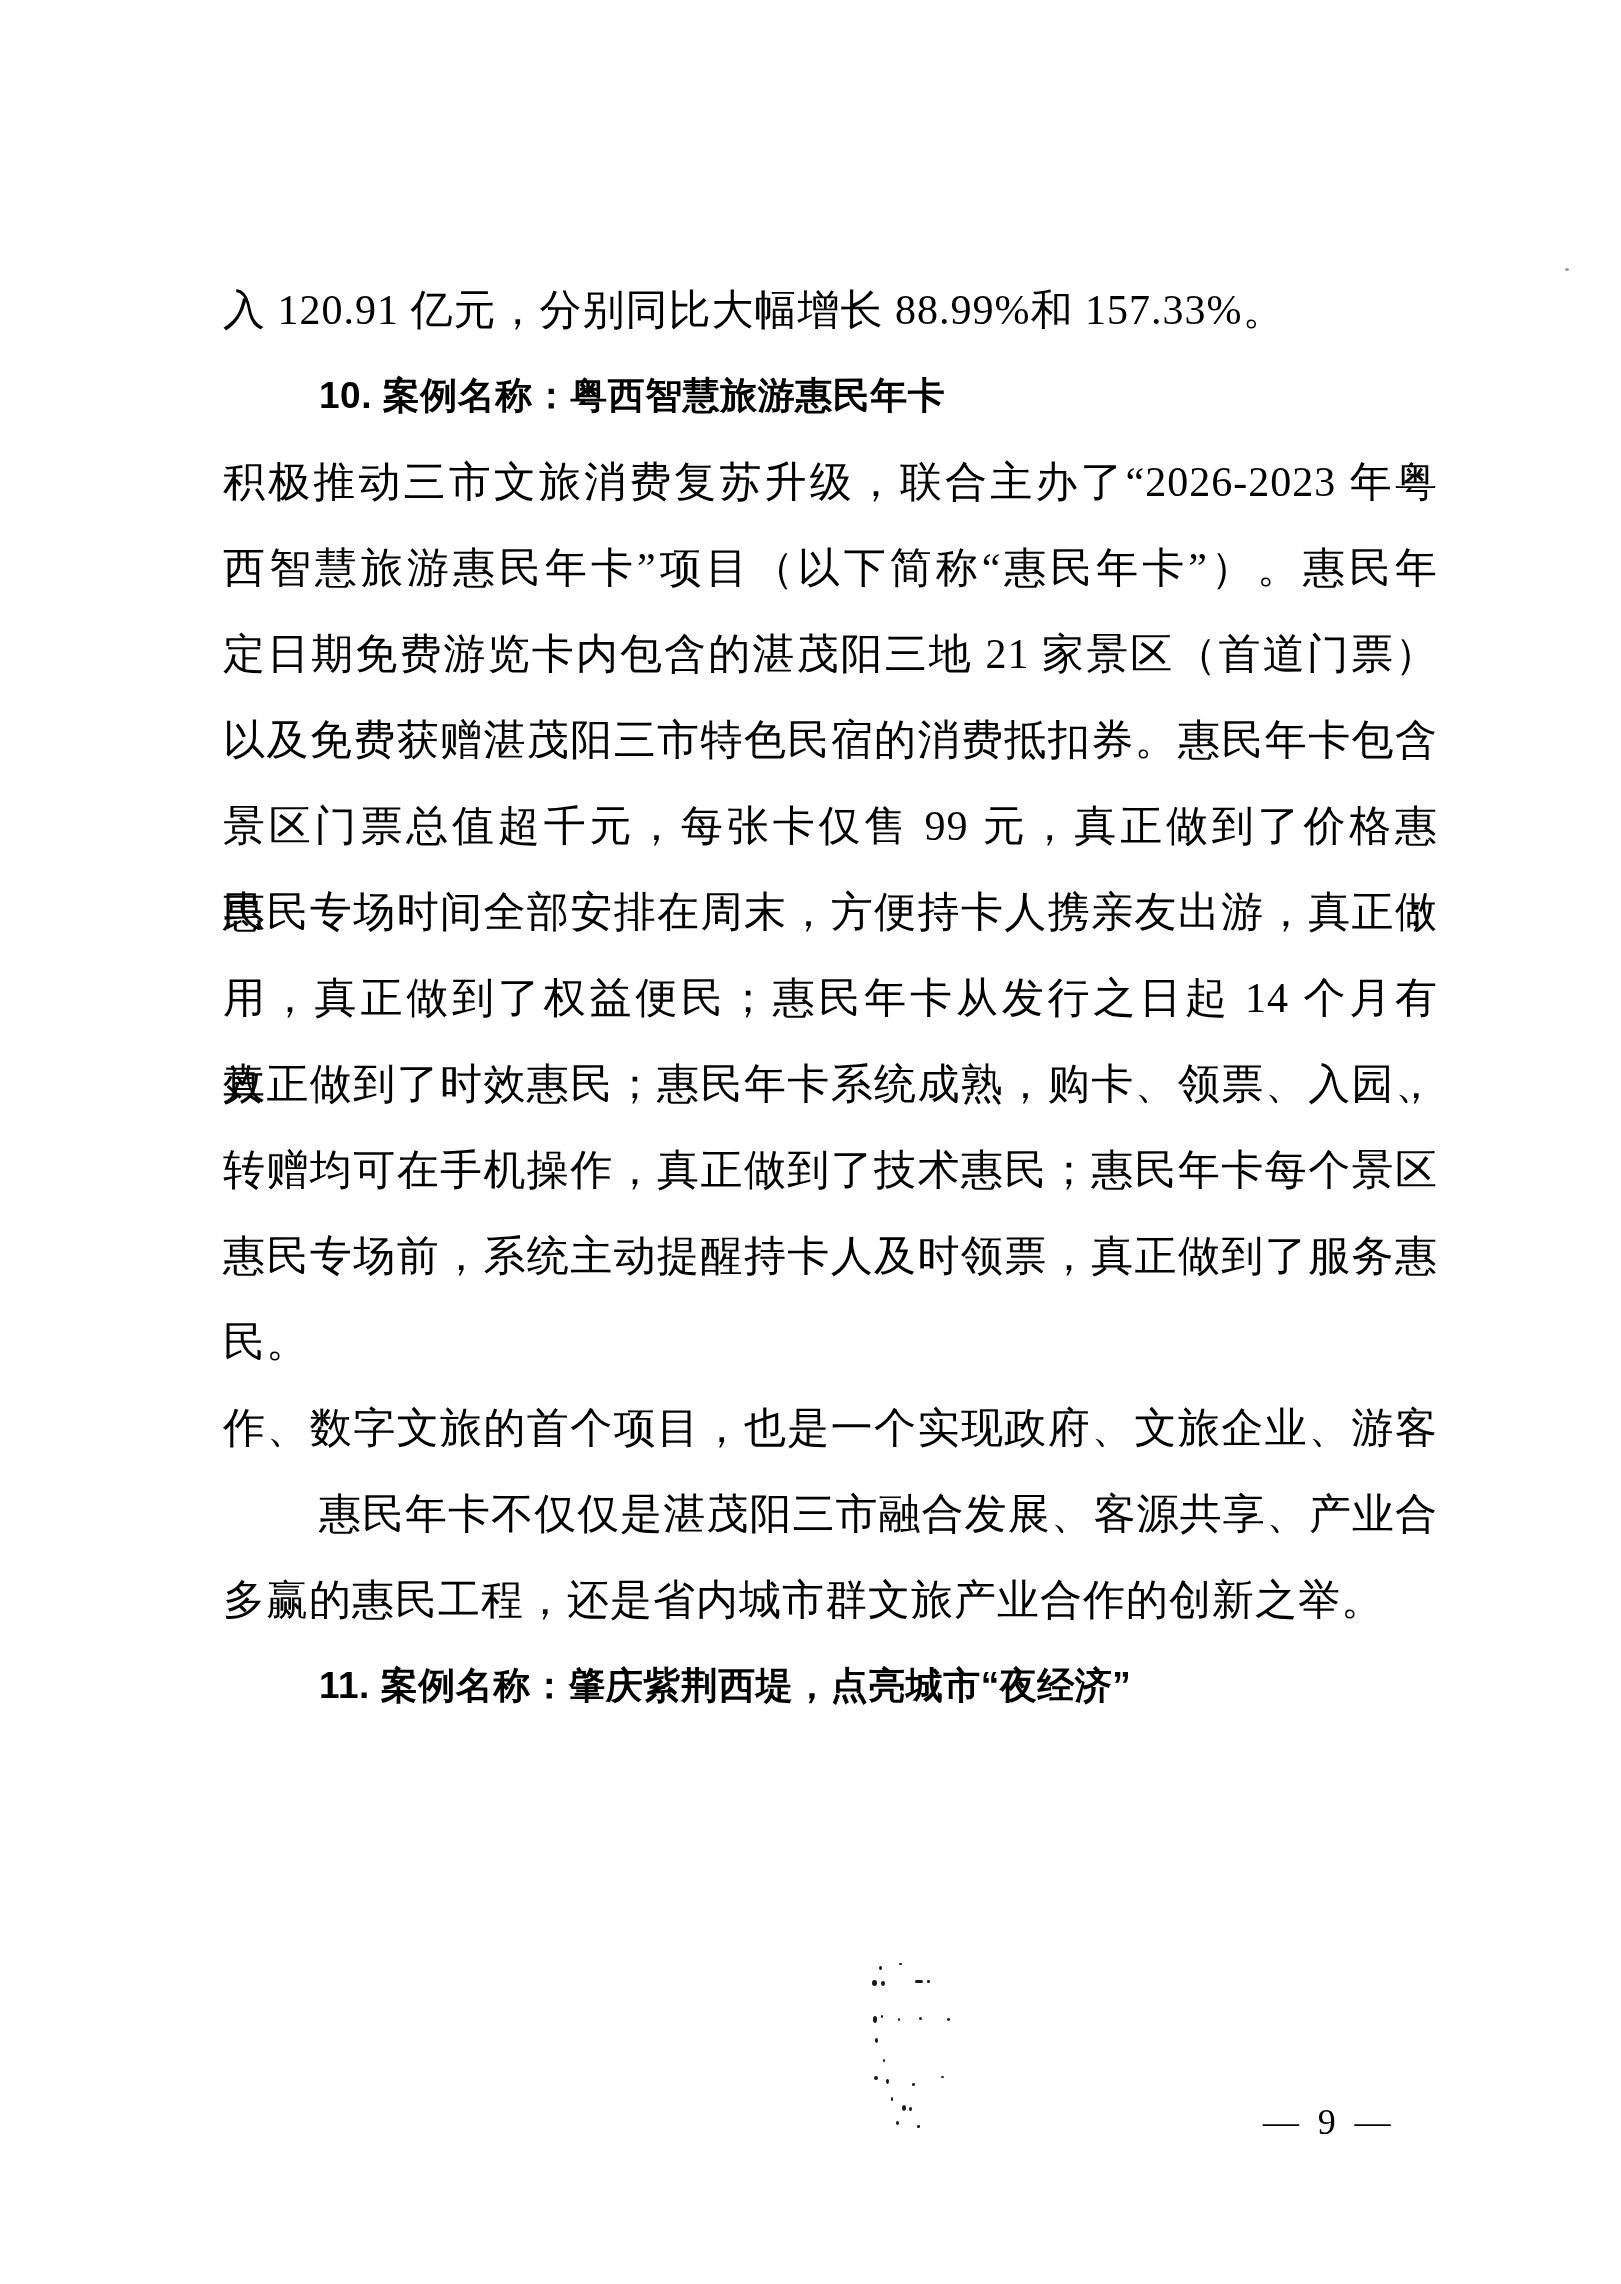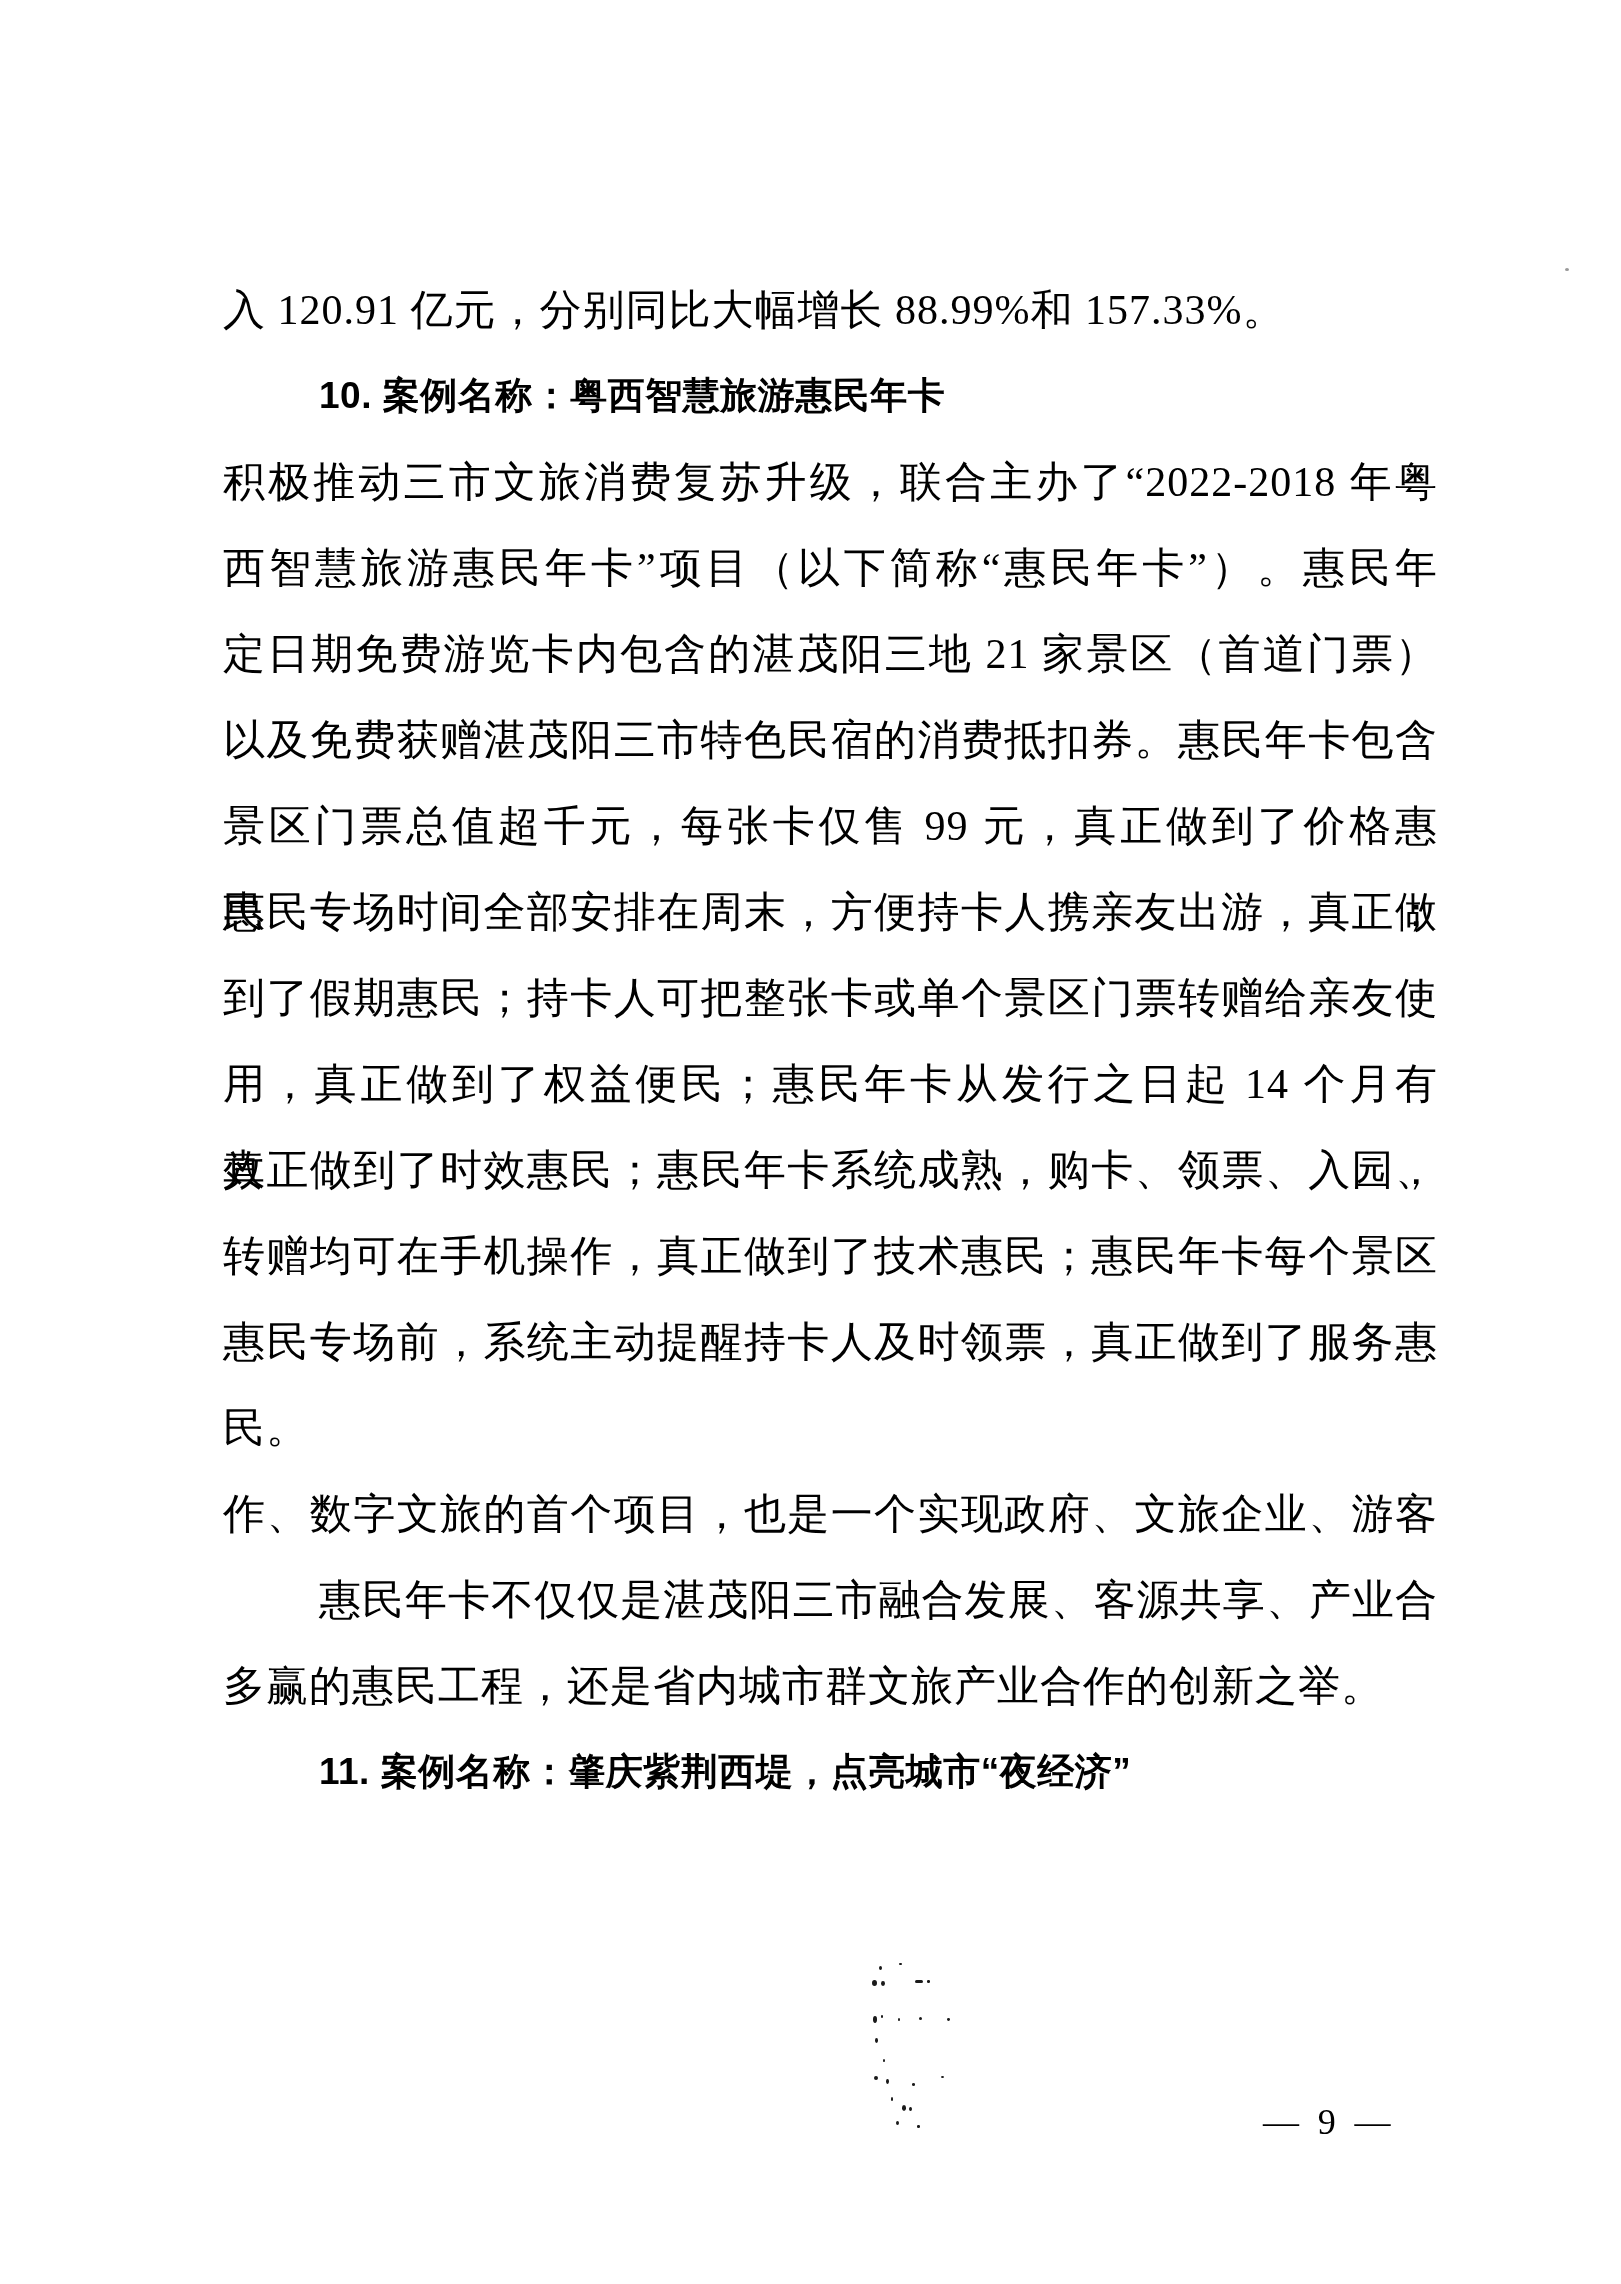--- a/index.html
+++ b/index.html
@@ -72,27 +72,26 @@
     border-radius: 50%;
     opacity: 0.6;
   }
 </style>
 </head>
 <body>
 
 <div class="textblock">
   <div class="line">入 120.91 亿元，分别同比大幅增长 88.99%和 157.33%。</div>
   <div class="line heading indent">10. 案例名称：粤西智慧旅游惠民年卡</div>
-  <div class="line justify">积极推动三市文旅消费复苏升级，联合主办了“2022-2018 年粤</div>
+  <div class="line justify">积极推动三市文旅消费复苏升级，联合主办了“2026-2023 年粤</div>
   <div class="line justify">西智慧旅游惠民年卡”项目（以下简称“惠民年卡”）。惠民年</div>
   <div class="line justify">定日期免费游览卡内包含的湛茂阳三地 21 家景区（首道门票）</div>
   <div class="line justify">以及免费获赠湛茂阳三市特色民宿的消费抵扣券。惠民年卡包含</div>
   <div class="line justify">景区门票总值超千元，每张卡仅售 99 元，真正做到了价格惠民；</div>
   <div class="line justify">惠民专场时间全部安排在周末，方便持卡人携亲友出游，真正做</div>
-  <div class="line justify">到了假期惠民；持卡人可把整张卡或单个景区门票转赠给亲友使</div>
   <div class="line justify">用，真正做到了权益便民；惠民年卡从发行之日起 14 个月有效，</div>
   <div class="line justify">真正做到了时效惠民；惠民年卡系统成熟，购卡、领票、入园、</div>
   <div class="line justify">转赠均可在手机操作，真正做到了技术惠民；惠民年卡每个景区</div>
   <div class="line justify">惠民专场前，系统主动提醒持卡人及时领票，真正做到了服务惠</div>
   <div class="line">民。</div>
   <div class="line justify">作、数字文旅的首个项目，也是一个实现政府、文旅企业、游客</div>
   <div class="line indent justify">惠民年卡不仅仅是湛茂阳三市融合发展、客源共享、产业合</div>
   <div class="line">多赢的惠民工程，还是省内城市群文旅产业合作的创新之举。</div>
   <div class="line heading indent">11. 案例名称：肇庆紫荆西堤，点亮城市“夜经济”</div>
 </div>

